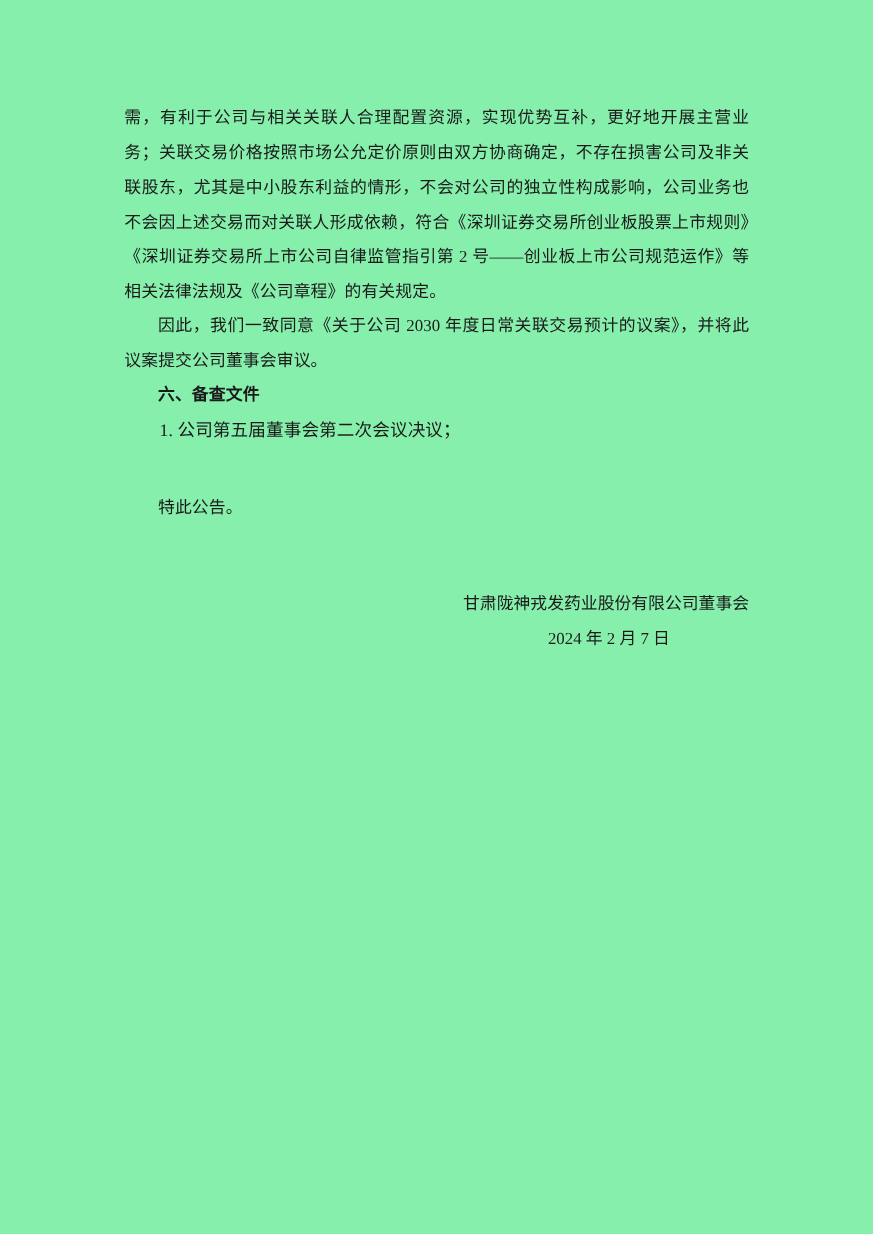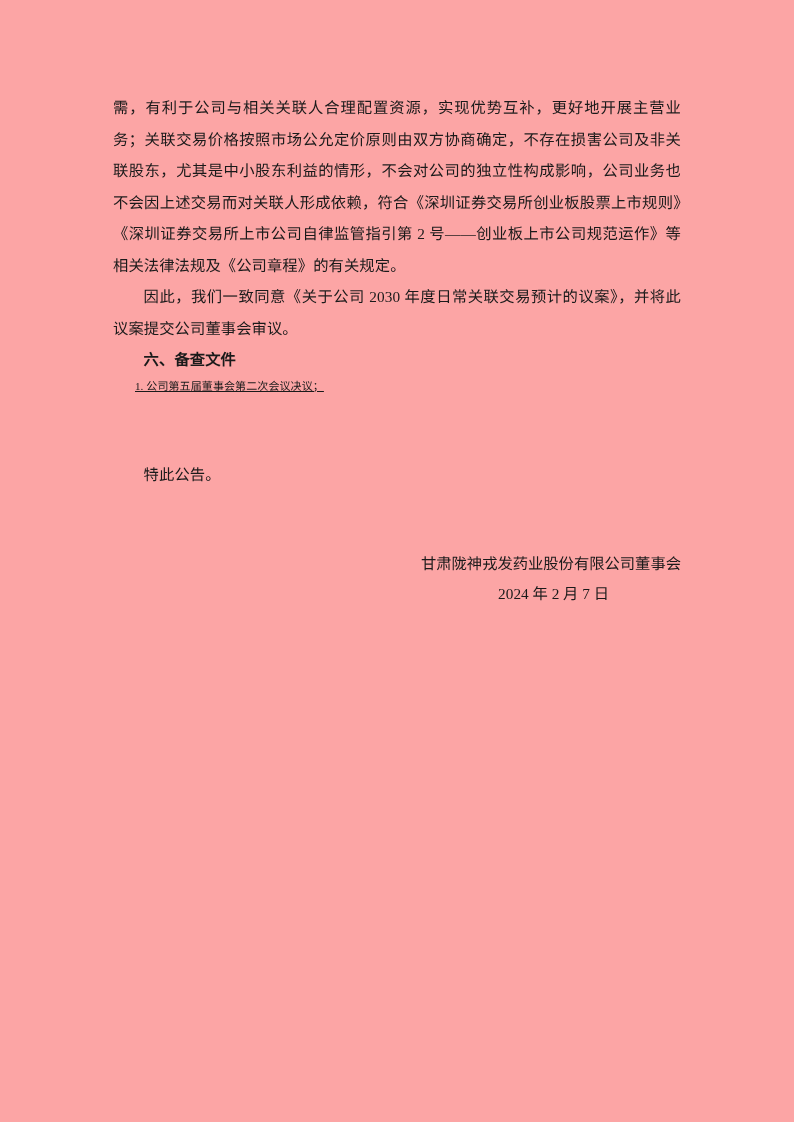--- a/index.html
+++ b/index.html
@@ -14,21 +14,21 @@
     font-family: "Liberation Serif", "DejaVu Serif", serif;
     color: #1a1a1a;
     overflow: hidden;
   }
   .page {
     position: absolute;
     left: 0;
     top: 0;
     width: 794px;
     height: 1122px;
-    background: #fca5a5;
+    background: #86efac;
   }
   .content {
     position: absolute;
     left: 113px;
     top: 92px;
     width: 568px;
   }
   p {
     margin: 0;
     font-size: 15.3px;
@@ -44,26 +44,25 @@
     text-indent: 2em;
   }
   .section-heading {
     font-weight: bold;
     text-indent: 2em;
     font-size: 15.3px;
     line-height: 2.06;
   }
   .list-item {
     text-indent: 2em;
-    font-size: 11px;
+    font-size: 16px;
     line-height: 1.95;
-    text-decoration: underline;
   }
   .notice {
-    margin-top: 63px;
+    margin-top: 40px;
     text-indent: 2em;
     font-size: 15.3px;
     line-height: 2.0;
   }
   .signature-block {
     margin-top: 58px;
     text-align: right;
     font-size: 15.3px;
     line-height: 2.0;
     font-family: Liberation Serif, serif;

